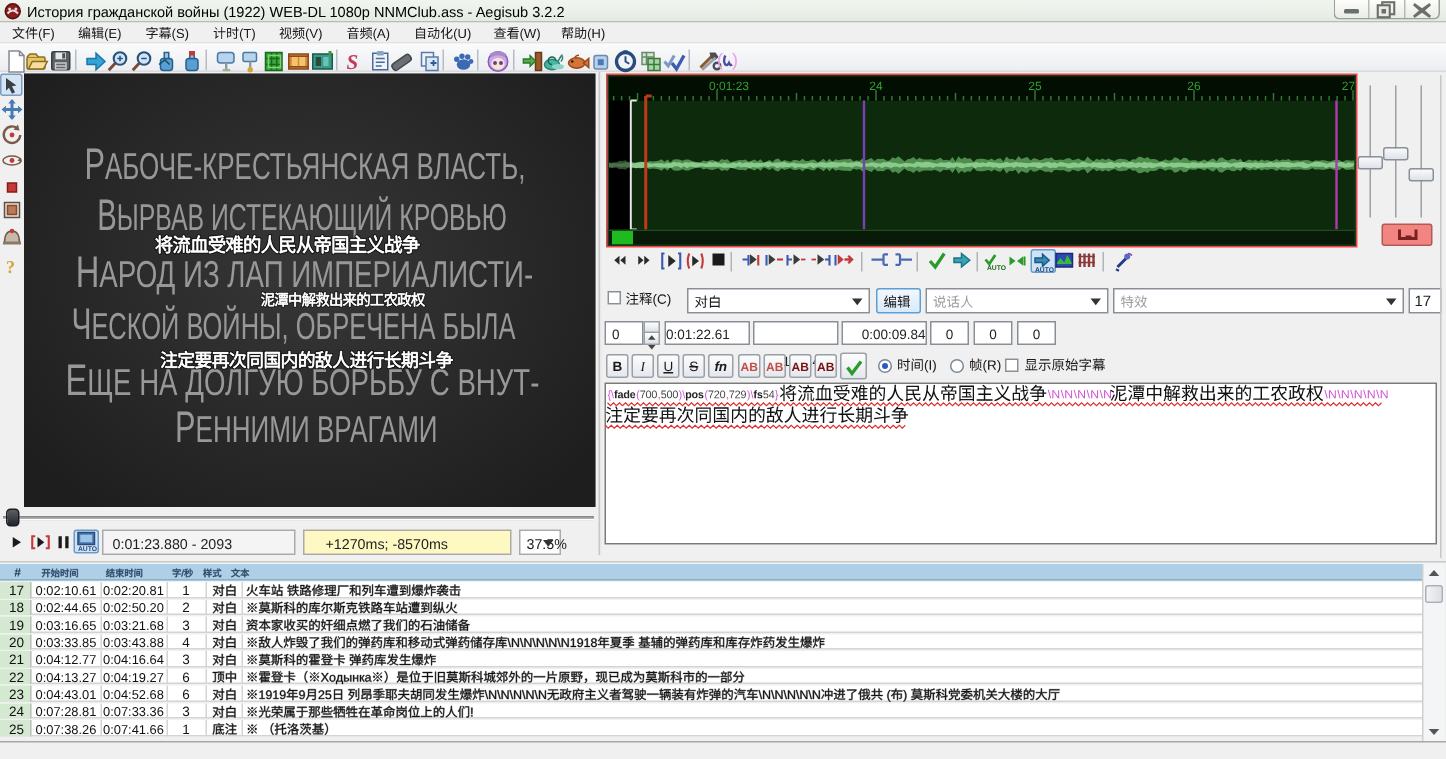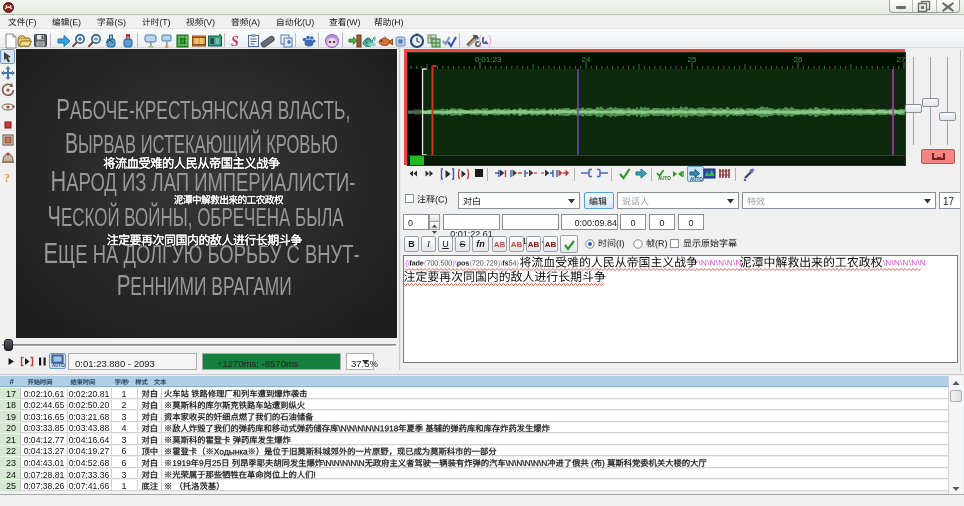--- a/index.html
+++ b/index.html
@@ -249,20 +249,21 @@
     </defs>
   </svg>
 <div class="abs" style="left:0;top:0;width:964px;height:15px;background:linear-gradient(180deg,#f1f5ef 0%,#eaefe8 60%,#e4eae2 100%);border-bottom:1px solid #b8bdb6">
     <svg class="ov" style="left:3px;top:2px" width="11" height="11">
       <circle cx="5.5" cy="5.5" r="5" fill="#8c1d1d"></circle>
       <circle cx="5.5" cy="5.5" r="5" fill="none" stroke="#5a0f0f" stroke-width="1"></circle>
       <path d="M2 7 Q5.5 3 9 7" stroke="#e8e0d8" stroke-width="1.3" fill="none"></path>
       <circle cx="3.4" cy="4" r="1" fill="#ddd"></circle>
       <circle cx="7.6" cy="4" r="1" fill="#ddd"></circle>
     </svg>
+    <div class="abs" style="left:18px;top:2.5px;font-size:9.7px;color:#000">История гражданской войны (1922) WEB-DL 1080p NNMClub.ass - Aegisub 3.2.2</div>
     <div class="abs" style="left:889px;top:0;width:71px;height:13px;background:linear-gradient(180deg,#fdfdfc,#e9ece6);border:1px solid #98a09a;border-top:none;border-radius:0 0 4px 4px;display:flex">
       <div style="flex:1;border-right:1px solid #b5bbb3;position:relative">
         <div style="position:absolute;left:6px;top:6px;width:10px;height:3px;background:#6a6f6a;border-radius:1px"></div>
       </div>
       <div style="flex:1;border-right:1px solid #b5bbb3;position:relative">
         <svg class="ov" style="left:5px;top:1px" width="13" height="11">
           <rect x="3.5" y="0.5" width="8" height="8" fill="none" stroke="#6a6f6a" stroke-width="1.4"></rect>
           <rect x="0.5" y="2.5" width="8" height="8" fill="#e9ece6" stroke="#6a6f6a" stroke-width="1.4"></rect>
           <rect x="3" y="5" width="3" height="3" fill="#6a6f6a"></rect>
         </svg>
@@ -653,31 +654,31 @@
   </svg>
 <div class="abs" style="left:49px;top:353px;width:17px;height:16px;background:#cfe3f7;border:1px solid #6a9ac8;border-radius:2px"></div>
 <svg class="ov" style="left:51px;top:354px" width="13" height="13">
     <rect x="1" y="1" width="11" height="8" fill="#4a7ab4" stroke="#2a4a7a"></rect>
     <rect x="2.5" y="2.5" width="8" height="5" fill="#9ac4e8"></rect>
     <text x="1" y="13" font-size="4.5" fill="#2a4a7a" font-weight="bold">AUTO</text>
   </svg>
 <div class="inp" style="left:68px;top:353px;width:129px;height:17px;background:#f4f4f4;border-color:#aaa">
     <div style="margin:3.5px 0 0 6px;font-size:9.5px;color:#222">0:01:23.880 - 2093</div>
   </div>
-<div class="inp" style="left:202px;top:353px;width:139px;height:17px;background:#15803d;border-color:#aaa">
+<div class="inp" style="left:202px;top:353px;width:139px;height:17px;background:#fef9c3;border-color:#aaa">
     <div style="margin:3.5px 0 0 14px;font-size:9.5px;color:#222">+1270ms; -8570ms</div>
   </div>
 <div class="inp" style="left:346px;top:353px;width:28px;height:17px;border-color:#aaa">
     <div style="margin:3.5px 0 0 4px;font-size:9.5px;color:#222">37.5%</div>
     <svg class="ov" style="right:3px;top:6px;position:absolute" width="8" height="6">
       <path d="M0 0 h7 l-3.5 4.5 z" fill="#333"></path>
     </svg>
   </div>
 <div class="abs" style="left:399px;top:48px;width:2px;height:322px;background:#e8e8e8;border-left:1px solid #c8c8c8"></div>
-<div class="abs" style="left:404px;top:49px;width:501px;height:116px;border:3px solid #ef4444"><svg width="499" height="114">
+<div class="abs" style="left:404px;top:49px;width:501px;height:116px;border:1px solid #ef4444"><svg width="499" height="114">
       <rect x="0" y="0" width="499" height="114" fill="#000"></rect>
       <rect x="15" y="17" width="484" height="86" fill="#0e2a0c"></rect>
       <rect x="0" y="0" width="499" height="17" fill="#020e02"></rect>
       <g>
         <path d="M4.1 17 v-3" stroke="#2e7a2e"></path>
         <path d="M9.4 17 v-3" stroke="#2e7a2e"></path>
         <path d="M14.7 17 v-3" stroke="#2e7a2e"></path>
         <path d="M20 17 v-5" stroke="#2e7a2e"></path>
         <path d="M25.3 17 v-3" stroke="#2e7a2e"></path>
         <path d="M30.6 17 v-3" stroke="#2e7a2e"></path>
@@ -915,21 +916,21 @@
   </div>
 <div class="abs" style="left:429px;top:214px;width:11px;height:17px">
     <div style="height:8px;background:linear-gradient(180deg,#fefefe,#dde1e6);border:1px solid #9aa0a8"><svg width="9" height="6">
         <path d="M4.5 1.5 l2.5 3 h-5 z" fill="#444"></path>
       </svg></div>
     <div style="height:8px;background:linear-gradient(180deg,#fefefe,#dde1e6);border:1px solid #9aa0a8;border-top:none"><svg width="9" height="7">
         <path d="M4.5 5 l2.5 -3 h-5 z" fill="#444"></path>
       </svg></div>
   </div>
 <div class="inp" style="left:443px;top:214px;width:57px;height:16px">
-    <div style="margin-top:14px;text-align:center;font-size:9px;color:#222">0:01:22.61</div>
+    <div style="margin-top:3px;text-align:left;font-size:9px;color:#222">0:01:22.61</div>
   </div>
 <div class="inp" style="left:502px;top:214px;width:57px;height:16px">
     <div style="margin-top:21px;text-align:center;font-size:9px;color:#222">0:01:32.45</div>
   </div>
 <div class="inp" style="left:561px;top:214px;width:57px;height:16px">
     <div style="margin-top:3px;text-align:right;font-size:9px;color:#222">0:00:09.84</div>
   </div>
 <div class="inp" style="left:620px;top:214px;width:26px;height:16px">
     <div style="margin-top:3px;text-align:center;font-size:9px;color:#222">0</div>
   </div>

